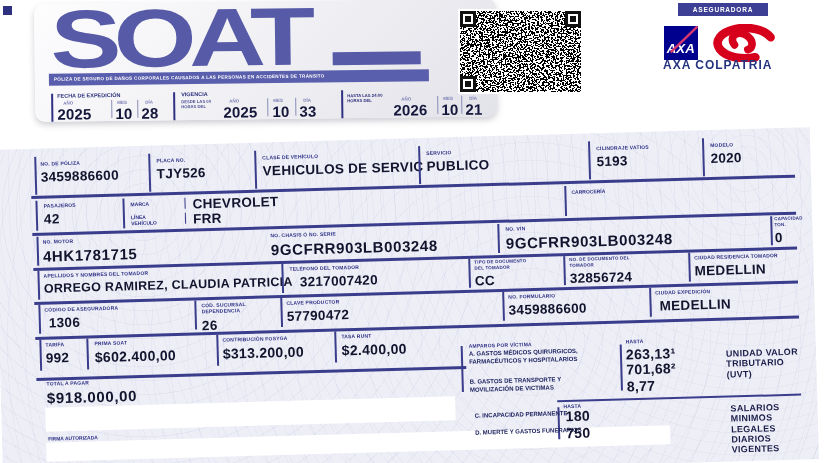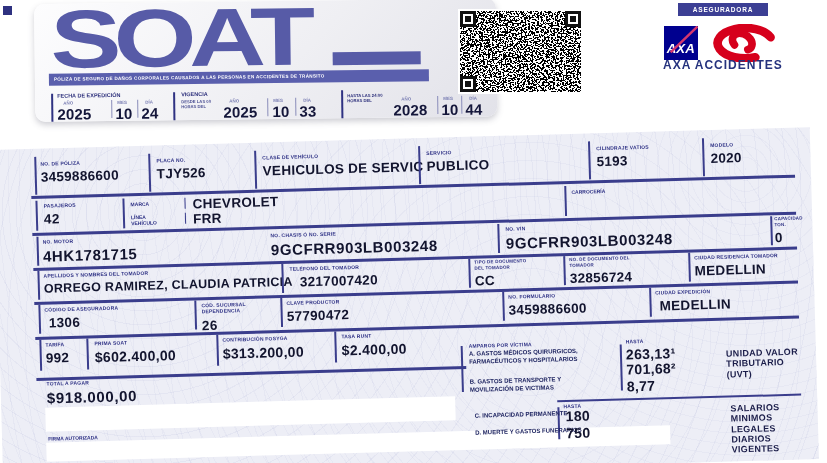--- a/index.html
+++ b/index.html
@@ -69,44 +69,44 @@
 
     <i class="dvline" style="left:16px;top:90px;height:28px"></i>
     <span class="dglabel" style="left:22px;top:89px">FECHA DE EXPEDICIÓN</span>
     <span class="dcol" style="left:28px;top:97px">AÑO</span>
     <span class="dnum" style="left:22px;top:102px">2025</span>
     <i class="dtick" style="left:76px;top:97px"></i>
     <span class="dcol" style="left:82px;top:97px">MES</span>
     <span class="dnum" style="left:80px;top:102px">10</span>
     <i class="dtick" style="left:102px;top:97px"></i>
     <span class="dcol" style="left:110px;top:97px">DÍA</span>
-    <span class="dnum" style="left:106px;top:102px">24</span>
+    <span class="dnum" style="left:106px;top:102px">28</span>
 
     <i class="dvline" style="left:138px;top:90px;height:28px"></i>
     <span class="dglabel" style="left:146px;top:89px">VIGENCIA</span>
     <div class="dsmall" style="left:146px;top:97px;width:34px">DESDE LAS 00 HORAS DEL</div>
     <span class="dcol" style="left:194px;top:97px">AÑO</span>
     <span class="dnum" style="left:188px;top:102px">2025</span>
     <i class="dtick" style="left:232px;top:97px"></i>
     <span class="dcol" style="left:238px;top:97px">MES</span>
     <span class="dnum" style="left:237px;top:102px">10</span>
     <i class="dtick" style="left:260px;top:97px"></i>
     <span class="dcol" style="left:268px;top:97px">DÍA</span>
     <span class="dnum" style="left:264px;top:102px">33</span>
 
     <i class="dvline" style="left:306px;top:90px;height:28px"></i>
     <div class="dsmall" style="left:312px;top:93px;width:42px;font-weight:800;color:#2b2e7a">HASTA LAS 24:00 HORAS DEL</div>
     <span class="dcol" style="left:366px;top:97px">AÑO</span>
-    <span class="dnum" style="left:358px;top:102px">2028</span>
+    <span class="dnum" style="left:358px;top:102px">2026</span>
     <i class="dtick" style="left:402px;top:97px"></i>
     <span class="dcol" style="left:408px;top:97px">MES</span>
     <span class="dnum" style="left:406px;top:102px">10</span>
     <i class="dtick" style="left:426px;top:97px"></i>
     <span class="dcol" style="left:434px;top:97px">DÍA</span>
-    <span class="dnum" style="left:430px;top:102px">44</span>
+    <span class="dnum" style="left:430px;top:102px">21</span>
   </div>
 
   <svg class="qr" viewBox="0 0 125 85">
     <filter id="qrf" x="0" y="0" width="100%" height="100%">
       <feTurbulence type="fractalNoise" baseFrequency="0.55 0.62" numOctaves="2" seed="11" stitchTiles="stitch"></feTurbulence>
       <feColorMatrix type="saturate" values="0"></feColorMatrix>
       <feComponentTransfer>
         <feFuncR type="discrete" tableValues="0 0 1 1"></feFuncR>
         <feFuncG type="discrete" tableValues="0 0 1 1"></feFuncG>
         <feFuncB type="discrete" tableValues="0 0 1 1"></feFuncB>
@@ -131,21 +131,21 @@
   <div class="aseg-bar">ASEGURADORA</div>
   <svg class="axa" viewBox="0 0 36 36">
     <rect width="36" height="36" fill="#00008f"></rect>
     <text x="3" y="29" font-size="14" font-weight="bold" font-style="italic" fill="#ffffff">AXA</text>
     <line x1="7" y1="28" x2="35.5" y2="0.5" stroke="#d5366f" stroke-width="2.6"></line>
   </svg>
   <svg class="swirl" viewBox="0 0 68 40">
     <path d="M62 14 A 29 16 0 1 0 46 35" fill="none" stroke="#d6001c" stroke-width="9" stroke-linecap="round"></path>
     <path d="M24 22 A 11 8 30 1 1 38 27" fill="none" stroke="#d6001c" stroke-width="8" stroke-linecap="round"></path>
   </svg>
-  <div class="brand">AXA ACCIDENTES</div>
+  <div class="brand">AXA COLPATRIA</div>
 
   <div class="sheet">
 
     <i class="vsep" style="left:40px;top:8px;height:38px"></i>
     <div class="fld" style="left:46px;top:12px;width:102px">
       <div class="flabel">NO. DE PÓLIZA</div>
       <div class="fvalue">3459886600</div>
     </div>
     <i class="vsep" style="left:154px;top:8px;height:38px"></i>
     <div class="fld" style="left:162px;top:12px;width:90px">

